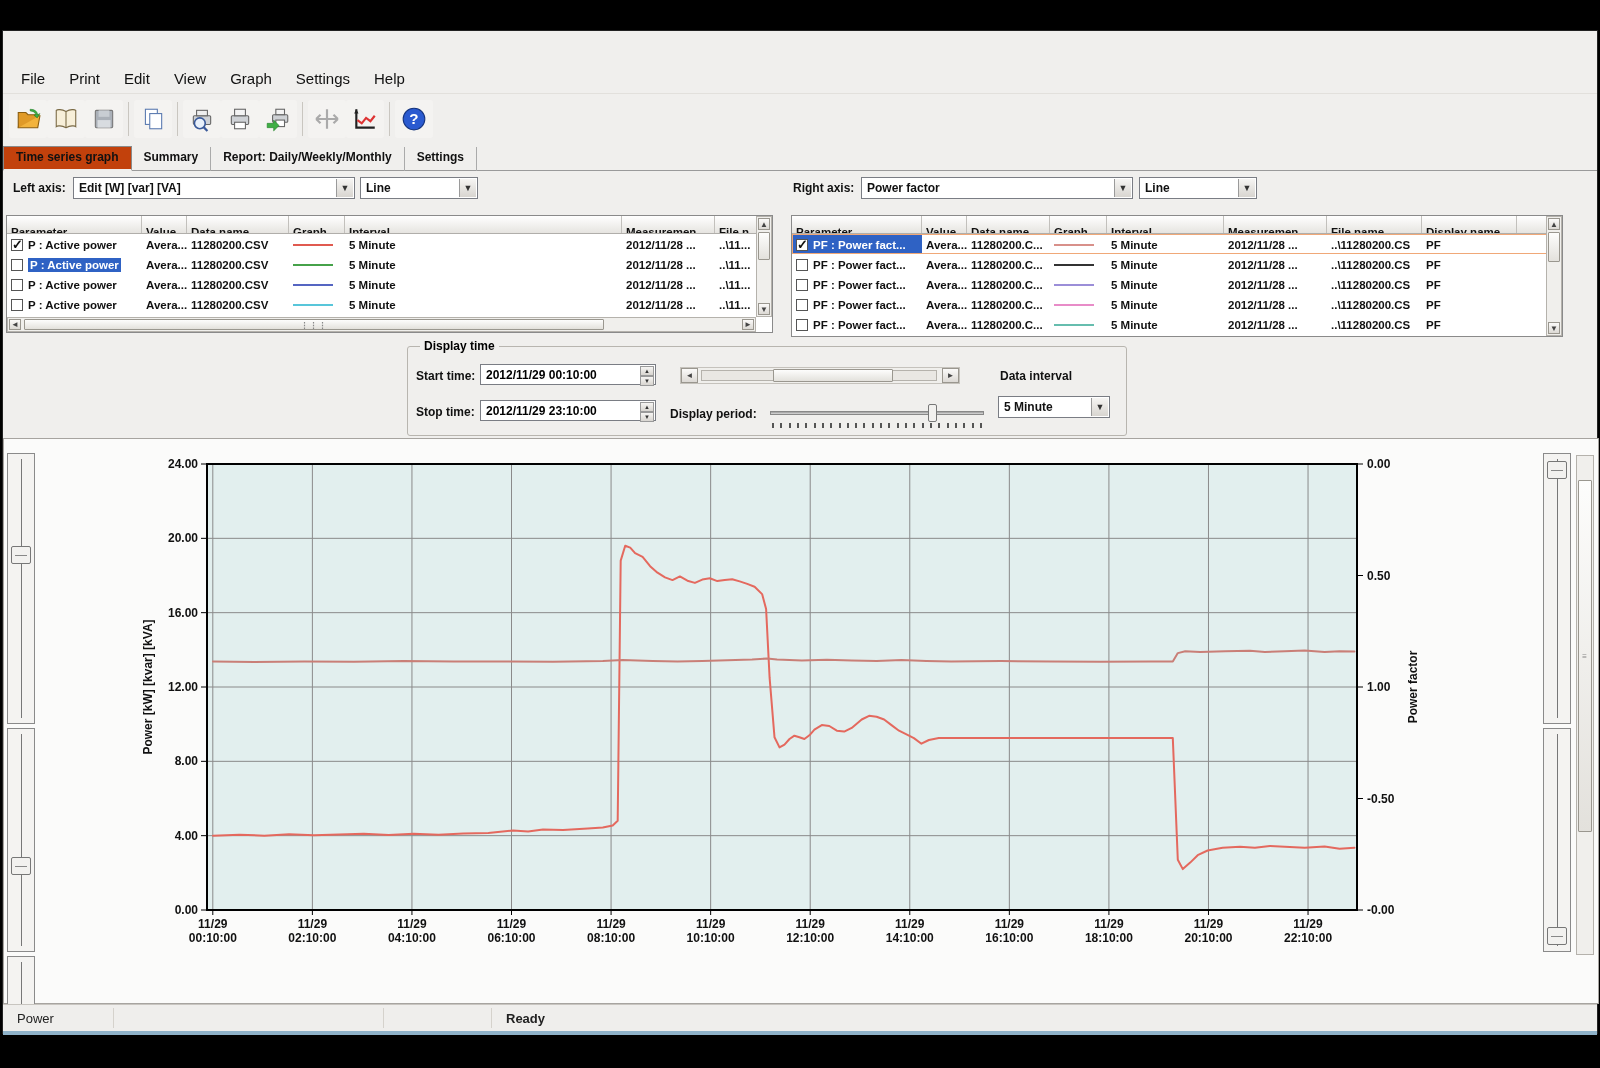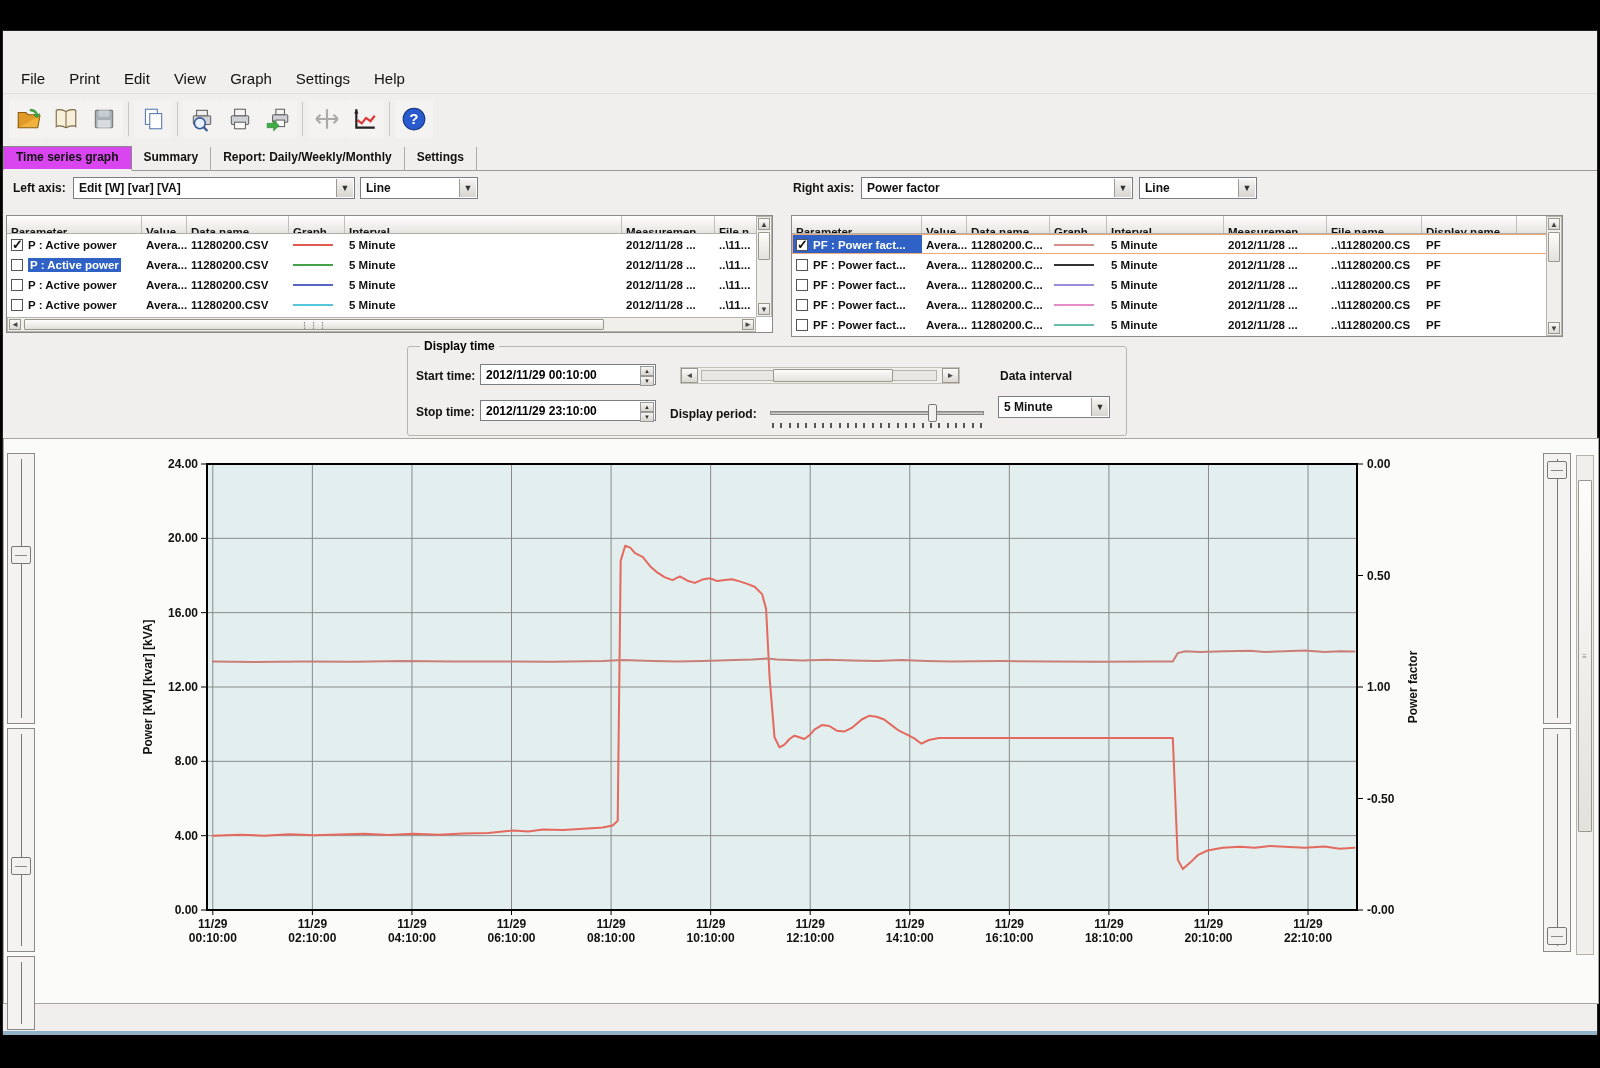--- a/index.html
+++ b/index.html
@@ -23,21 +23,21 @@
   
   .menubar{position:absolute;left:0;top:32px;width:100%;height:31px;background:#f0efed;display:flex;align-items:center;padding-left:6px;border-bottom:1px solid #e2e0dc;}
   .menu-item{font-size:15px;color:#111;padding:4px 12px;}
   
   .toolbar{position:absolute;left:0;top:63px;width:100%;height:49px;background:#f0efed;display:flex;align-items:center;padding-left:6px;}
   .tool-btn{width:38px;height:38px;display:flex;align-items:center;justify-content:center;border:1px solid transparent;border-radius:3px;background:#f4f3f1;}
   .tool-sep{width:1px;height:34px;background:#c9c6c0;margin:0 5px;}
   
   .tabstrip{position:absolute;left:0;top:112px;width:100%;height:28px;border-bottom:1px solid #9a9a9a;}
   .tab{position:relative;float:left;height:24px;margin-top:4px;padding:3px 12px 0 12px;font-size:12px;font-weight:700;color:#111;border-right:1px solid #aaa;}
-  .tab.active{background:#d946ef;border:1px solid #8a8a8a;border-bottom:2px solid #f0efed;height:25px;margin-top:3px;}
+  .tab.active{background:#c2410c;border:1px solid #8a8a8a;border-bottom:2px solid #f0efed;height:25px;margin-top:3px;}
   
   .axisrow{position:absolute;left:0;top:140px;width:100%;height:35px;}
   .lbl{position:absolute;font-size:12px;font-weight:700;color:#111;}
   .combo{position:absolute;height:22px;background:#fff;border:1px solid #7a7d84;font-size:12px;font-weight:700;color:#111;
     padding:3px 20px 0 5px;overflow:hidden;white-space:nowrap;}
   .combo .cbtn{position:absolute;right:1px;top:1px;bottom:1px;width:17px;background:linear-gradient(#f6f5f3,#d8d5d0);border-left:1px solid #9a9a9a;
     display:flex;align-items:center;justify-content:center;font-size:9px;color:#333;}
   
   .dtable{position:absolute;background:#fff;border:1px solid #8a8a8a;font-size:11.5px;font-weight:600;color:#111;}
   .dt-head{display:flex;height:18px;background:linear-gradient(#ffffff,#e6e4e0);border-bottom:1px solid #b0aeaa;}
@@ -530,15 +530,22 @@
         <div class="vthumb" style="top:198px;"></div>
       </div>
       
       <div class="sb" style="left:1572px;top:16px;width:18px;height:500px;background:#f0efec;">
         <div class="sb-thumb" style="left:1px;top:24px;width:14px;height:352px;">
           <span class="grip">≡</span>
         </div>
       </div>
     </div>
 
+    <div class="statusbar">
+      <span style="position:absolute;left:14px;top:6px;">Power</span>
+      <div class="sdiv" style="left:110px;"></div>
+      <div class="sdiv" style="left:380px;"></div>
+      <div class="sdiv" style="left:488px;"></div>
+      <span style="position:absolute;left:503px;top:6px;font-weight:600;">Ready</span>
+    </div>
     <div class="bluestrip"></div>
   </div>
 </div>
 
 </body></html>

